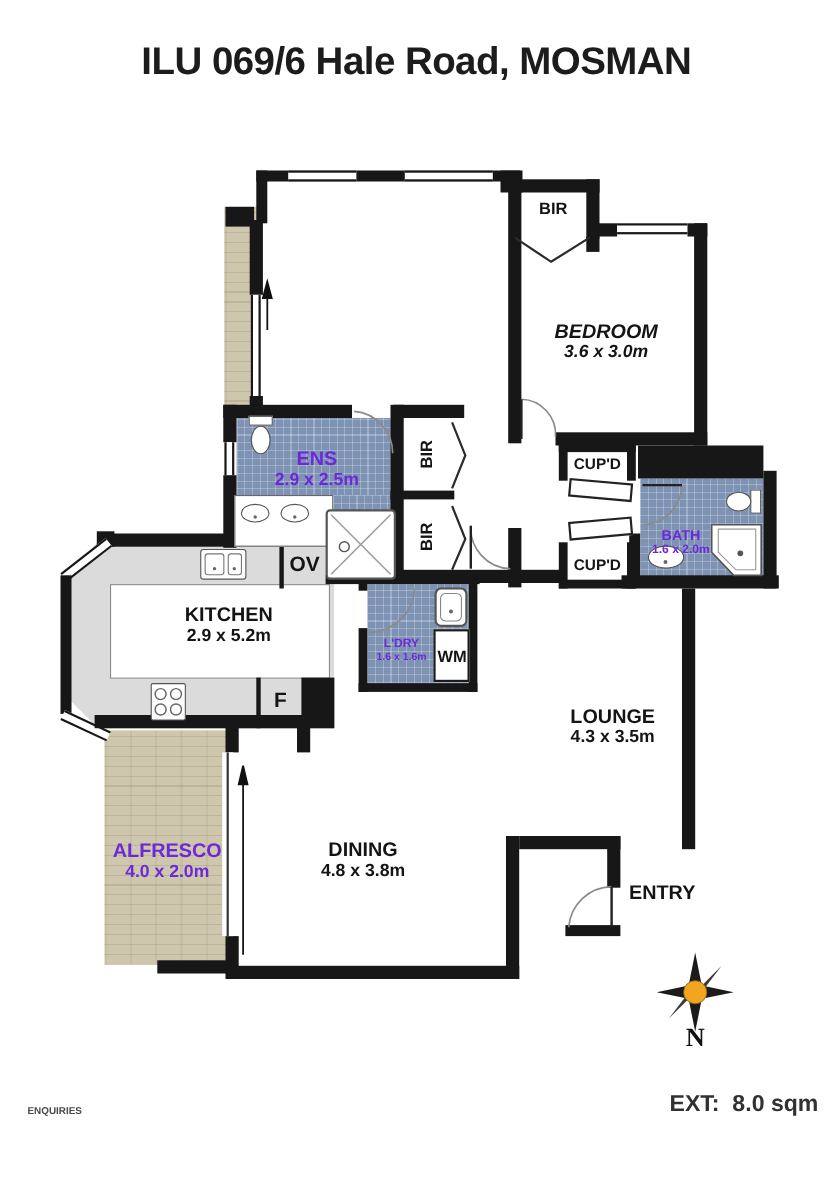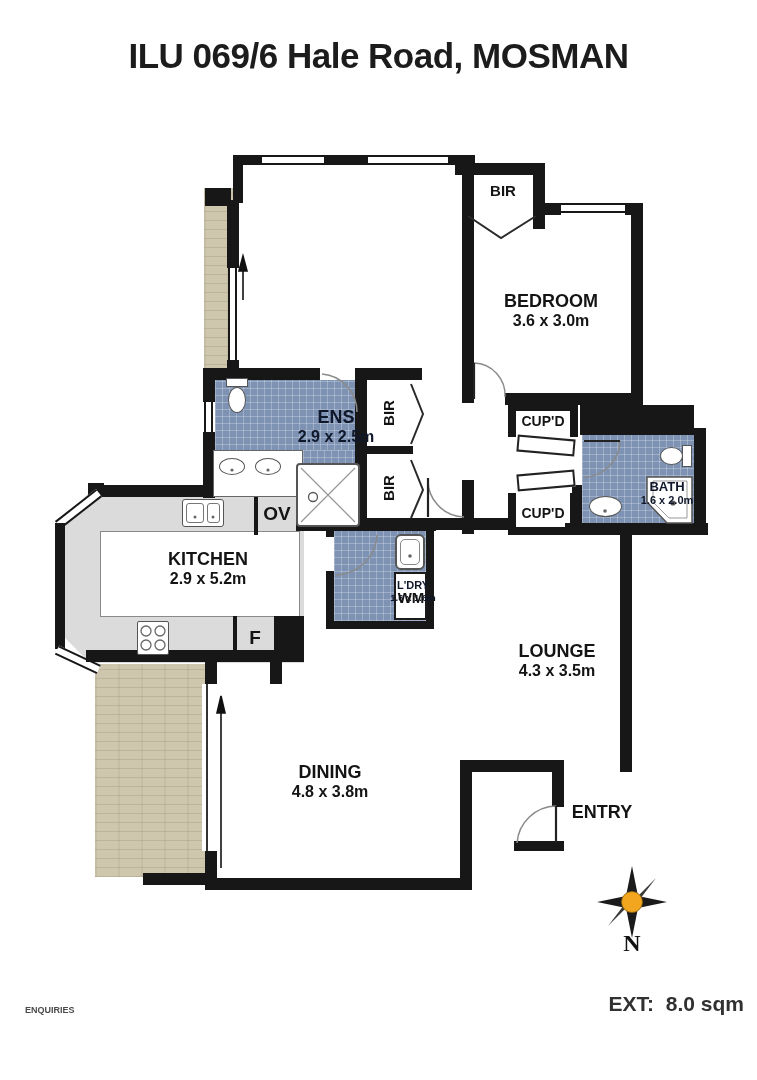--- a/index.html
+++ b/index.html
@@ -16,21 +16,21 @@
   .tex{position:absolute;background-color:#CFC6AE;
         background-image:repeating-linear-gradient(0deg,rgba(95,85,60,.16) 0 1px,transparent 1px 9px),
                          repeating-linear-gradient(90deg,rgba(95,85,60,.08) 0 2px,transparent 2px 23px);}
   .gray{position:absolute;background:#DBDBDB;}
   .fix{position:absolute;background:#fff;border:1.6px solid #555;box-sizing:border-box;}
   .oval{border-radius:50%;}
   .lbl{position:absolute;transform:translate(-50%,-50%);text-align:center;font-weight:bold;color:#141414;
        white-space:nowrap;line-height:1.18;}
   .lbl .nm{font-size:18px;}
   .lbl .dm{font-size:16px;}
-  .lbl.white{color:#0f172a;margin-left:48px;}
+  .lbl.white{color:#6d28d9;}
   .lbl.rot{transform:translate(-50%,-50%) rotate(-90deg);}
   .lbl.s1 .nm{font-size:13px;} .lbl.s1 .dm{font-size:11px;}
   .lbl.s2 .nm{font-size:11px;} .lbl.s2 .dm{font-size:9.5px;}
   .tag{position:absolute;transform:translate(-50%,-50%);font-weight:bold;color:#141414;white-space:nowrap;}
   .door{position:absolute;background:#fff;border:2px solid #222;box-sizing:border-box;}
   .title{position:absolute;top:36px;left:0;width:100%;text-align:center;font-size:35px;font-weight:bold;color:#1c1c1c;letter-spacing:-.5px;}
   .areas{position:absolute;right:13px;top:956px;text-align:right;color:#313131;font-weight:bold;white-space:pre;}
   .areas .a1{font-size:21px;margin-bottom:7px;}
   .disc{position:absolute;left:25px;top:1005px;width:445px;color:#4a4a4a;}
   .disc h5{margin:0 0 10px 0;font-size:9px;font-weight:bold;}
@@ -202,21 +202,21 @@
       <g fill="#666">
         <circle cx="232" cy="470" r="1.6"></circle>
           <circle cx="268" cy="470" r="1.6"></circle>
         <circle cx="605" cy="511" r="1.8"></circle>
           <circle cx="410" cy="556" r="1.8"></circle>
         <circle cx="195" cy="517" r="1.5"></circle>
           <circle cx="213" cy="517" r="1.5"></circle>
       </g>
     </svg>
 
-    <div class="lbl" style="left:551px;top:311px;">
+    <div class="lbl" style="left:551px;top:311px;font-style:italic;">
       <div class="nm">BEDROOM</div>
       <div class="dm">3.6 x 3.0m</div>
     </div>
     <div class="lbl white" style="left:288px;top:427px;">
       <div class="nm">ENS</div>
       <div class="dm">2.9 x 2.5m</div>
     </div>
     <div class="lbl" style="left:208px;top:569px;">
       <div class="nm">KITCHEN</div>
       <div class="dm">2.9 x 5.2m</div>
@@ -229,20 +229,24 @@
       <div class="nm">BATH</div>
       <div class="dm">1.6 x 2.0m</div>
     </div>
     <div class="lbl" style="left:557px;top:661px;">
       <div class="nm">LOUNGE</div>
       <div class="dm">4.3 x 3.5m</div>
     </div>
     <div class="lbl" style="left:330px;top:782px;">
       <div class="nm">DINING</div>
       <div class="dm">4.8 x 3.8m</div>
+    </div>
+    <div class="lbl white" style="left:152px;top:783px;">
+      <div class="nm">ALFRESCO</div>
+      <div class="dm">4.0 x 2.0m</div>
     </div>
     <div class="tag" style="left:602px;top:812px;font-size:18px;">ENTRY</div>
 
     <div class="tag" style="left:503px;top:190px;font-size:15px;">BIR</div>
     <div class="lbl rot" style="left:389px;top:413px;">
       <div style="font-size:15px;">BIR</div>
     </div>
     <div class="lbl rot" style="left:389px;top:488px;">
       <div style="font-size:15px;">BIR</div>
     </div>

